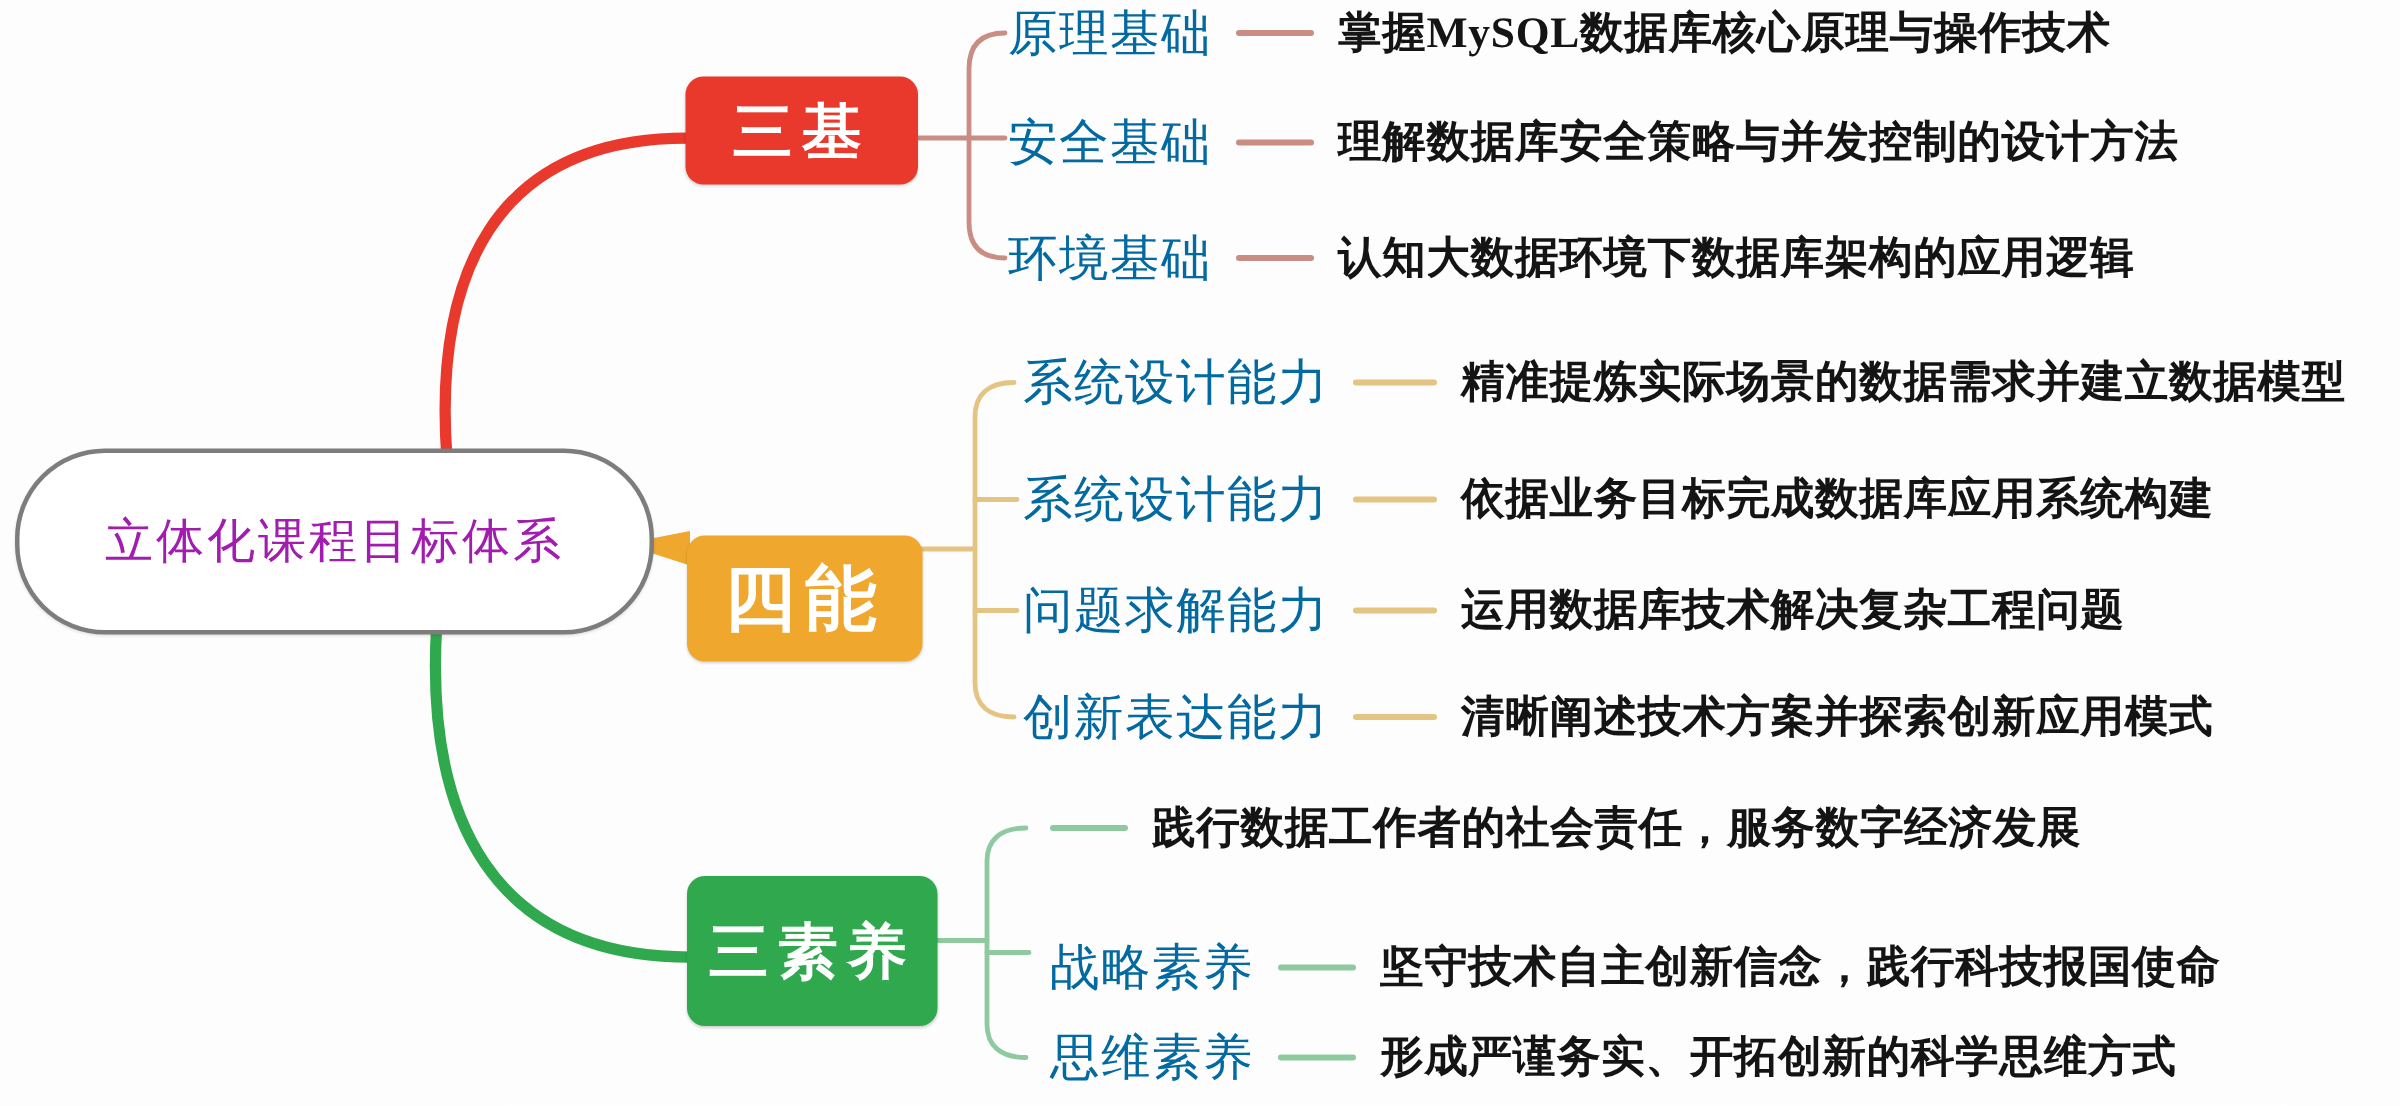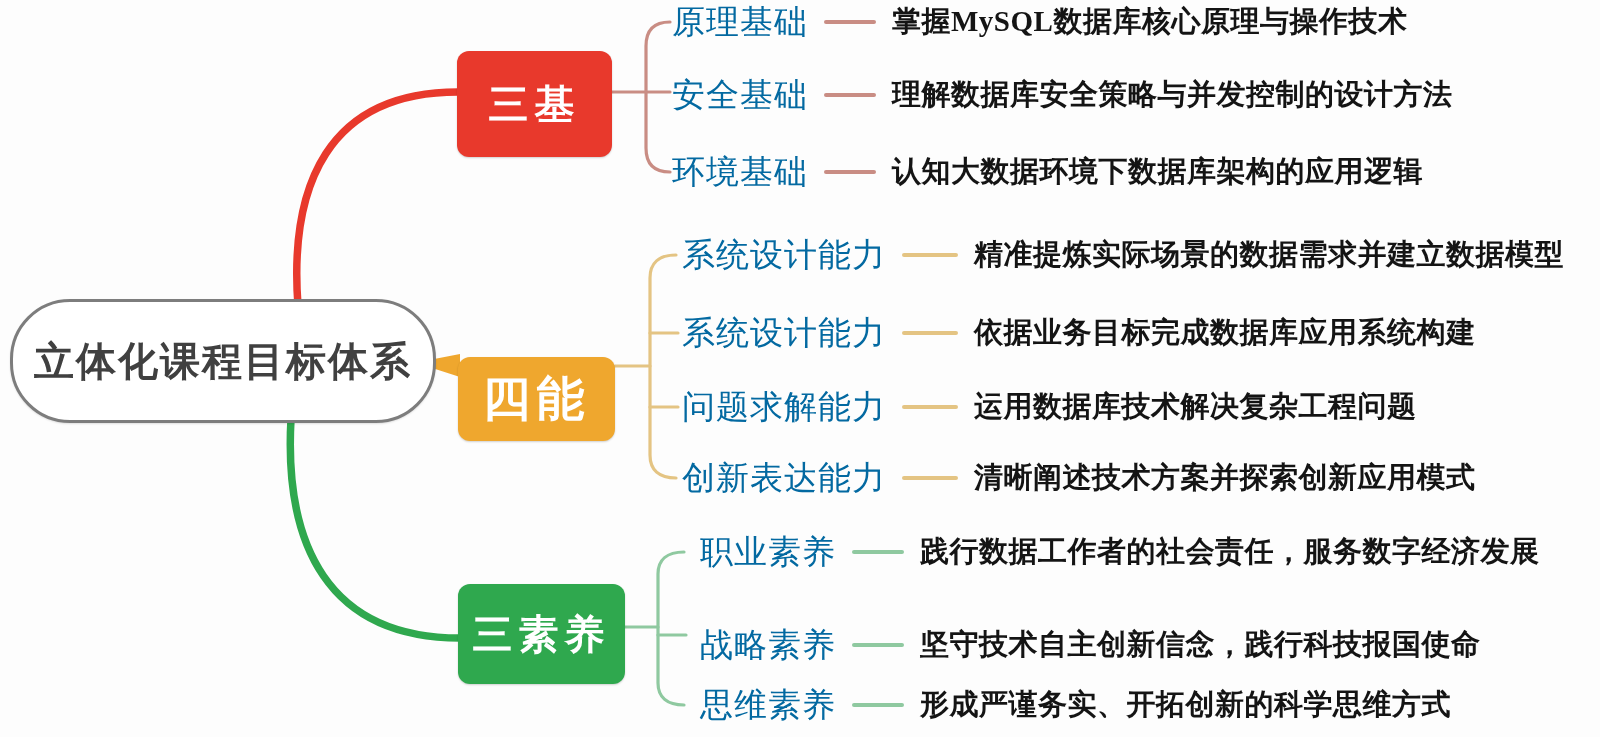--- a/index.html
+++ b/index.html
@@ -13,31 +13,31 @@
   .links{position:absolute;left:0;top:0;width:1600px;height:737px;}
 
   .root-node{
     position:absolute;left:10px;top:299px;width:420px;height:118px;
     background:#ffffff;border:3px solid #7d7d7d;border-radius:60px;
     display:flex;align-items:center;justify-content:center;
     box-shadow:0 1px 2px rgba(0,0,0,0.12);
     z-index:3;
   }
   .root-node span{
-    font-size:40px;font-weight:700;color:#404040;letter-spacing:2px;white-space:nowrap;
+    font-size:32px;font-weight:400;color:#a21caf;letter-spacing:2px;white-space:nowrap;
   }
 
   .branch-box{
     position:absolute;
     display:flex;align-items:center;justify-content:center;
     border-radius:12px;color:#ffffff;font-weight:700;
     letter-spacing:6px;white-space:nowrap;z-index:3;
     box-shadow:0 1px 2px rgba(0,0,0,0.18);
   }
-  .branch-red{left:457px;top:51px;width:155px;height:106px;background:#e8392c;font-size:40px;}
+  .branch-red{left:457px;top:51px;width:155px;height:72px;background:#e8392c;font-size:40px;}
   .branch-yellow{left:458px;top:323px;width:157px;height:84px;background:#efa72e;font-size:48px;margin-top:34px;}
   .branch-green{left:458px;top:584px;width:167px;height:100px;background:#2fa84e;font-size:40px;text-align:right;}
 
   .row{
     position:absolute;height:44px;
     display:flex;align-items:center;gap:16px;white-space:nowrap;z-index:2;
   }
   .leaf-label{font-size:33px;font-weight:400;color:#0369a1;letter-spacing:1px;}
   .leaf-desc{font-size:29px;font-weight:700;color:#141414;letter-spacing:0.5px;}
   .dash{display:inline-block;height:4px;border-radius:2px;}
@@ -120,21 +120,20 @@
     <span class="dash dash-yellow"></span>
     <span class="leaf-desc">运用数据库技术解决复杂工程问题</span>
   </div>
   <div class="row r-yellow" style="top:456px">
     <span class="leaf-label">创新表达能力</span>
     <span class="dash dash-yellow"></span>
     <span class="leaf-desc">清晰阐述技术方案并探索创新应用模式</span>
   </div>
 
   <div class="row r-green" style="top:530px">
-    <span class="leaf-label">职业素养</span>
     <span class="dash dash-green"></span>
     <span class="leaf-desc">践行数据工作者的社会责任，服务数字经济发展</span>
   </div>
   <div class="row r-green" style="top:623px">
     <span class="leaf-label">战略素养</span>
     <span class="dash dash-green"></span>
     <span class="leaf-desc">坚守技术自主创新信念，践行科技报国使命</span>
   </div>
   <div class="row r-green" style="top:683px">
     <span class="leaf-label">思维素养</span>

